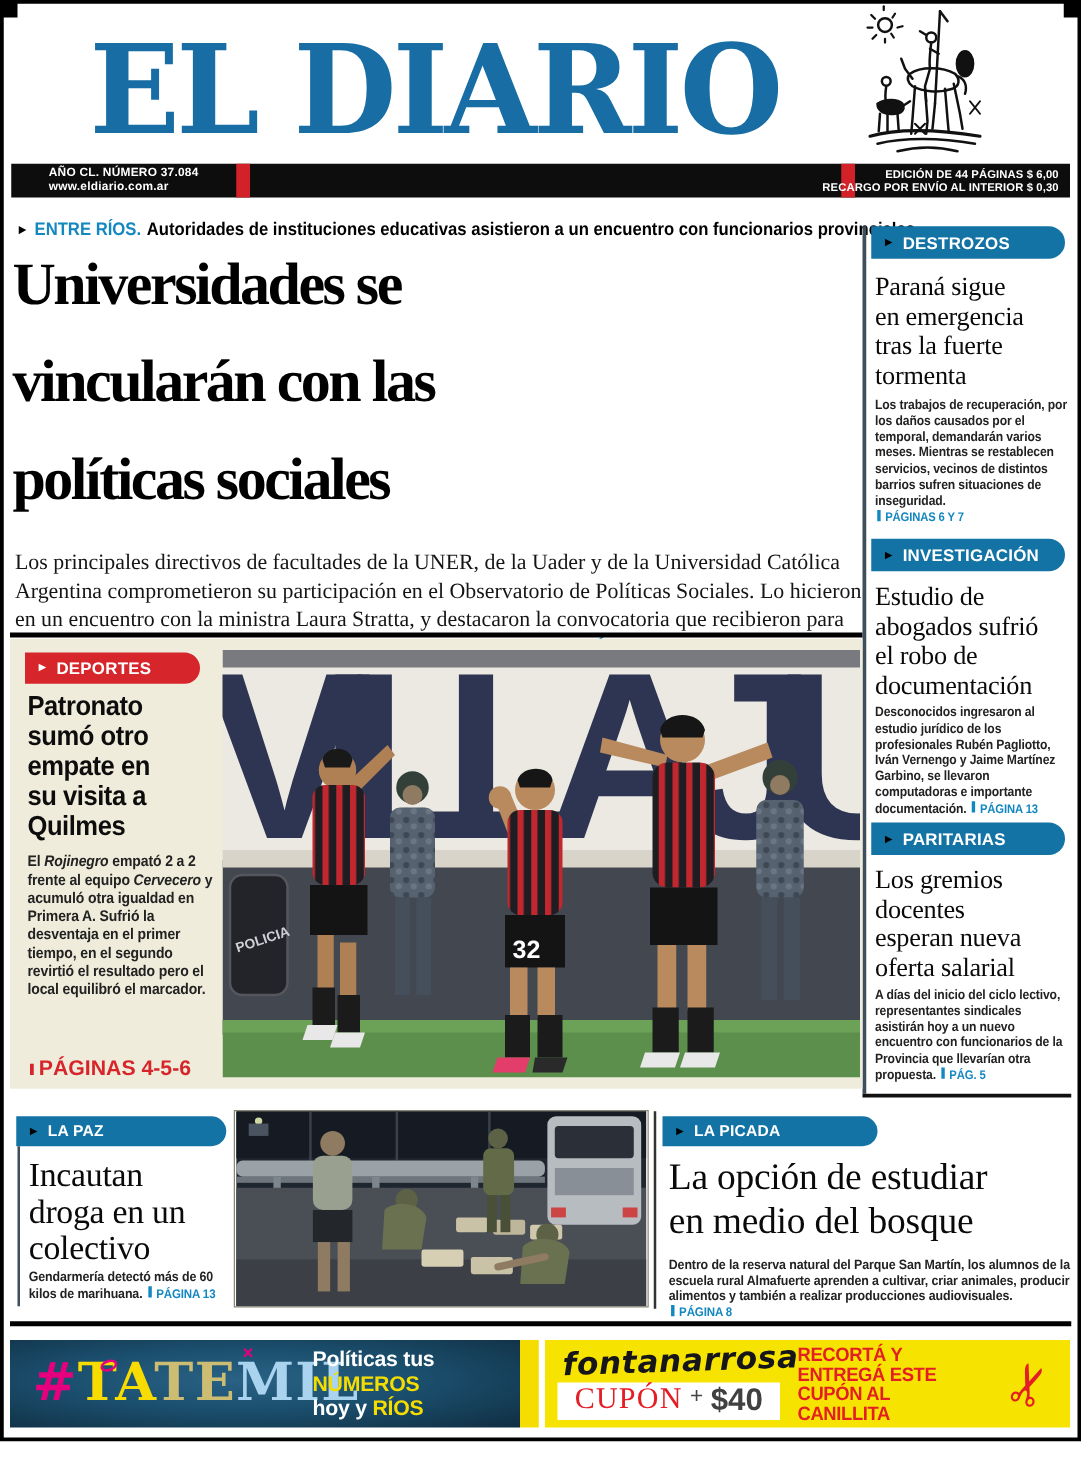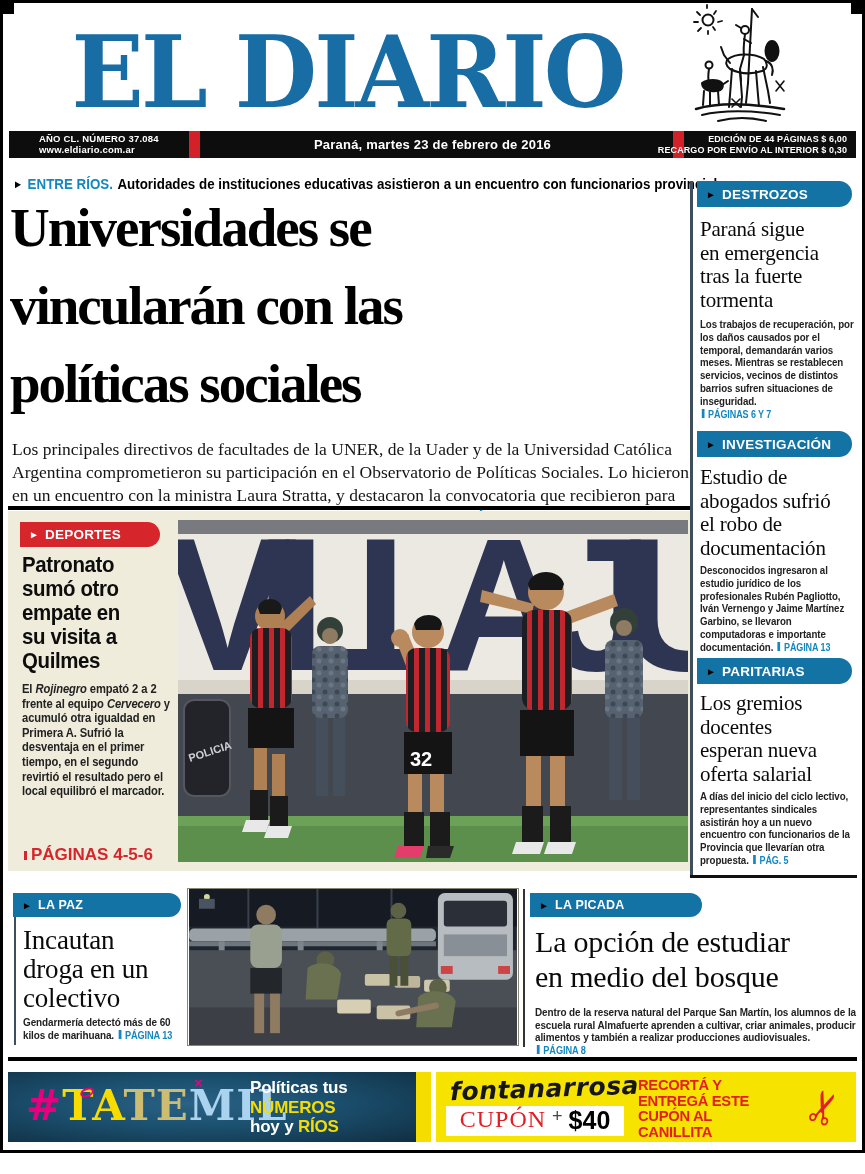--- a/index.html
+++ b/index.html
@@ -33,21 +33,21 @@
   .ib-right{position:absolute;right:9px;top:3px;text-align:right;font-size:9px;font-weight:bold;line-height:10.5px;letter-spacing:.1px;}
 
   
   .kicker{left:13px;top:176px;width:720px;white-space:nowrap;transform:scaleX(.92);transform-origin:0 50%;
     font-size:14.5px;font-weight:bold;color:#000;}
   .kicker .arr{font-size:11px;position:relative;top:-1px;margin-right:5px;}
   .kicker .tag{color:var(--linkblue);margin-right:5px;}
 
   
   .headline{left:10px;top:189px;width:690px;font-family:"Liberation Serif",serif;font-weight:bold;
-    font-size:55px;line-height:78px;letter-spacing:-2px;color:#000;}
+    font-size:48px;line-height:78px;letter-spacing:-2px;color:#000;}
   .lede{left:12px;top:438px;width:682px;font-family:"Liberation Serif",serif;font-size:17.5px;line-height:23px;color:#151515;}
 
   .pref{color:var(--linkblue);font-weight:bold;font-size:17px;font-family:"Liberation Sans",sans-serif;white-space:nowrap;}
   .pref::before{content:"";display:inline-block;width:3px;height:9px;background:currentColor;margin:0 4px 0 2px;}
   .pref.red{color:var(--red);}
 
   .hr{background:#000;}
 
   
   .tagbar{height:26px;border-radius:0 13px 13px 0;display:flex;align-items:center;padding-left:9px;
@@ -86,21 +86,21 @@
   .ad-tate-strip{left:416px;top:1072px;width:15px;height:70px;background:#f5dd00;}
   .tate-word{position:absolute;left:18px;top:8px;font-family:"DejaVu Serif",serif;font-weight:bold;font-size:42px;line-height:52px;letter-spacing:1px;}
   .tate-txt{position:absolute;left:242px;top:6px;font-size:17px;line-height:19.5px;font-weight:bold;color:#fff;letter-spacing:-.2px;}
   .tate-txt .yel{color:#f5dd00;}
   .ad-fonta{left:436px;top:1072px;width:420px;height:70px;background:#f6e400;}
   .fonta-brand{position:absolute;left:14px;top:2px;font-family:"DejaVu Sans",sans-serif;font-style:italic;font-weight:bold;
     font-size:25px;color:#15151a;transform:rotate(-2deg);letter-spacing:.5px;}
   .fonta-box{position:absolute;left:10px;top:34px;width:178px;height:30px;background:#fff;display:flex;justify-content:center;gap:6px;}
   .fonta-box .cup{font-family:"Liberation Serif",serif;font-size:24px;color:#e31e24;letter-spacing:1px;}
   .fonta-box .plus{font-size:18px;color:#444;}
-  .fonta-box .amt{font-size:25px;font-weight:bold;color:#000000;}
+  .fonta-box .amt{font-size:25px;font-weight:bold;color:#404040;}
   .fonta-cta{position:absolute;left:202px;top:5px;font-size:15.5px;line-height:15.5px;font-weight:bold;color:#e31e24;
     letter-spacing:-.3px;transform:scaleX(.95);transform-origin:0 0;}
   .fonta-sciss{position:absolute;right:14px;top:10px;font-size:44px;color:#e31e24;transform:rotate(-70deg);}
 </style>
 </head>
 <body>
 
 <div class="abs frame"></div>
 <div class="abs corner" style="left:0;top:0"></div>
 <div class="abs corner" style="left:851px;top:0"></div>
@@ -163,21 +163,20 @@
   </g>
 </svg>
 
 <div class="abs infobar">
   <div class="redmark" style="left:180px"></div>
   <div class="redmark" style="left:664px"></div>
   <div class="ib-left">
     <div>AÑO CL. NÚMERO 37.084</div>
     <div>www.eldiario.com.ar</div>
   </div>
-  <div class="ib-center">Paraná, martes 23 de febrero de 2016</div>
   <div class="ib-right">
     <div>EDICIÓN DE 44 PÁGINAS $ 6,00</div>
     <div>RECARGO POR ENVÍO AL INTERIOR $ 0,30</div>
   </div>
 </div>
 
 <div class="abs kicker">
   <span class="arr">►</span><span class="tag">ENTRE RÍOS.</span><span>Autoridades de instituciones educativas asistieron a un encuentro con funcionarios provinciales</span>
 </div>
 

